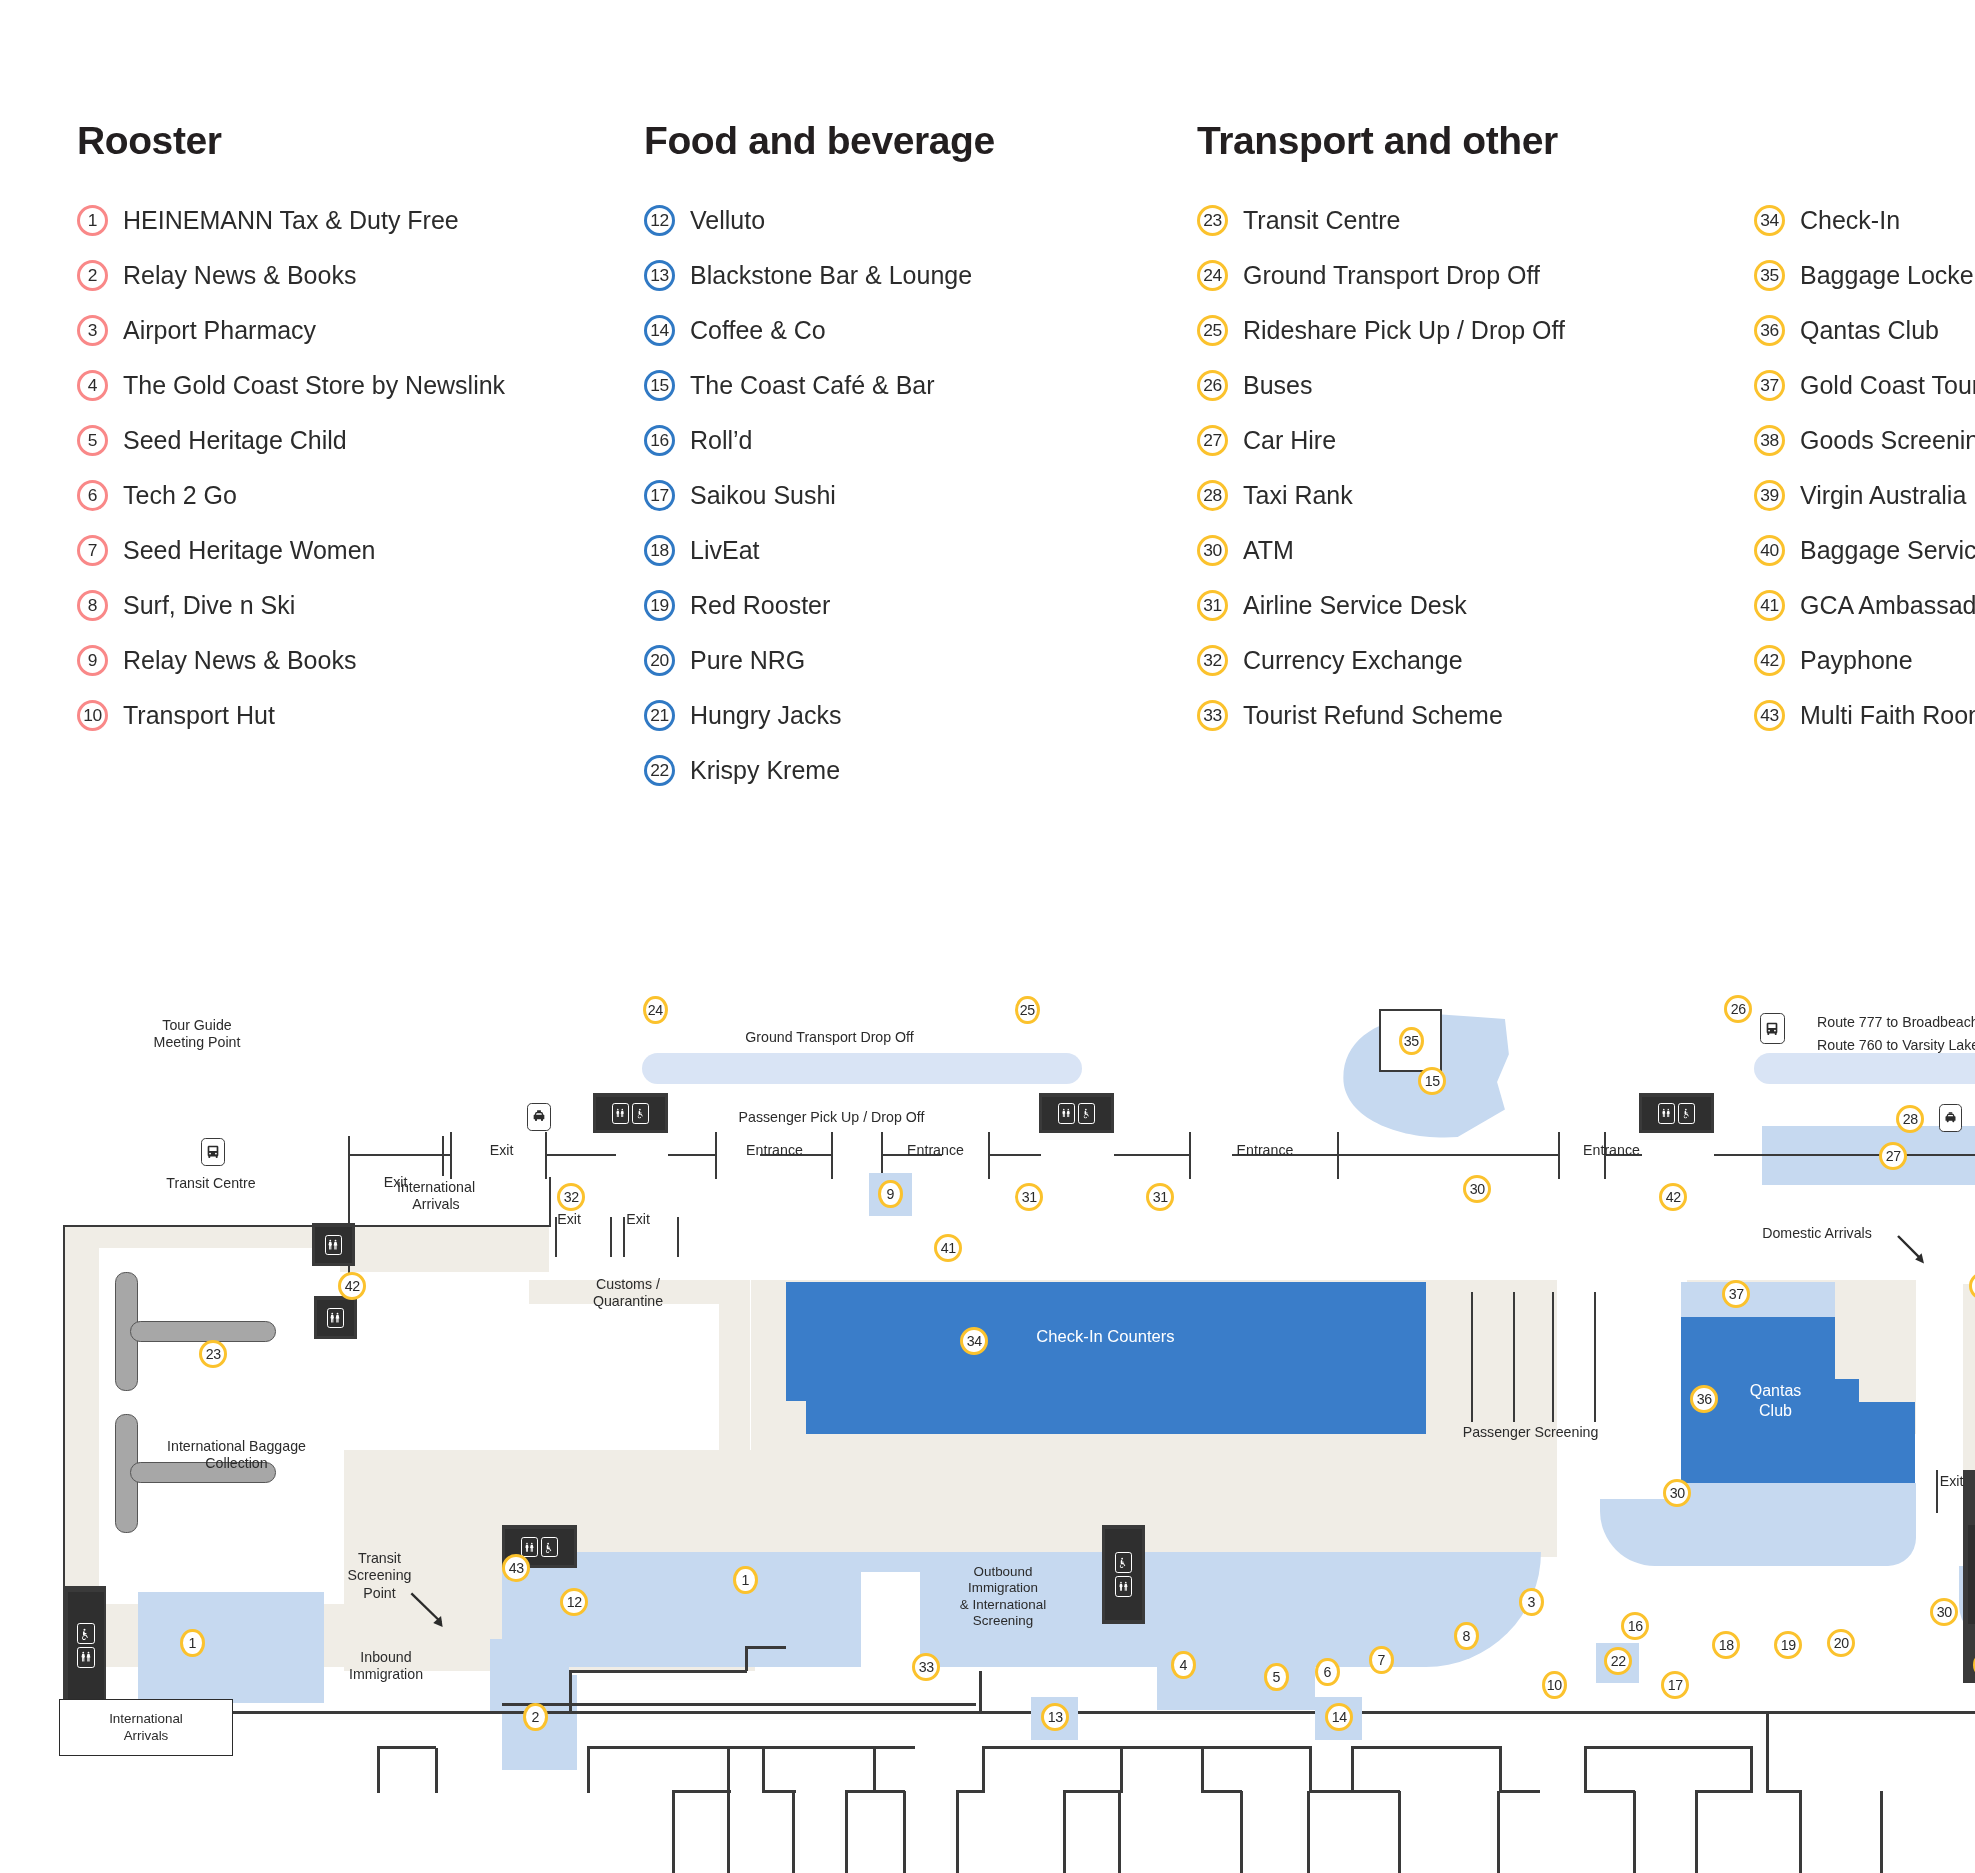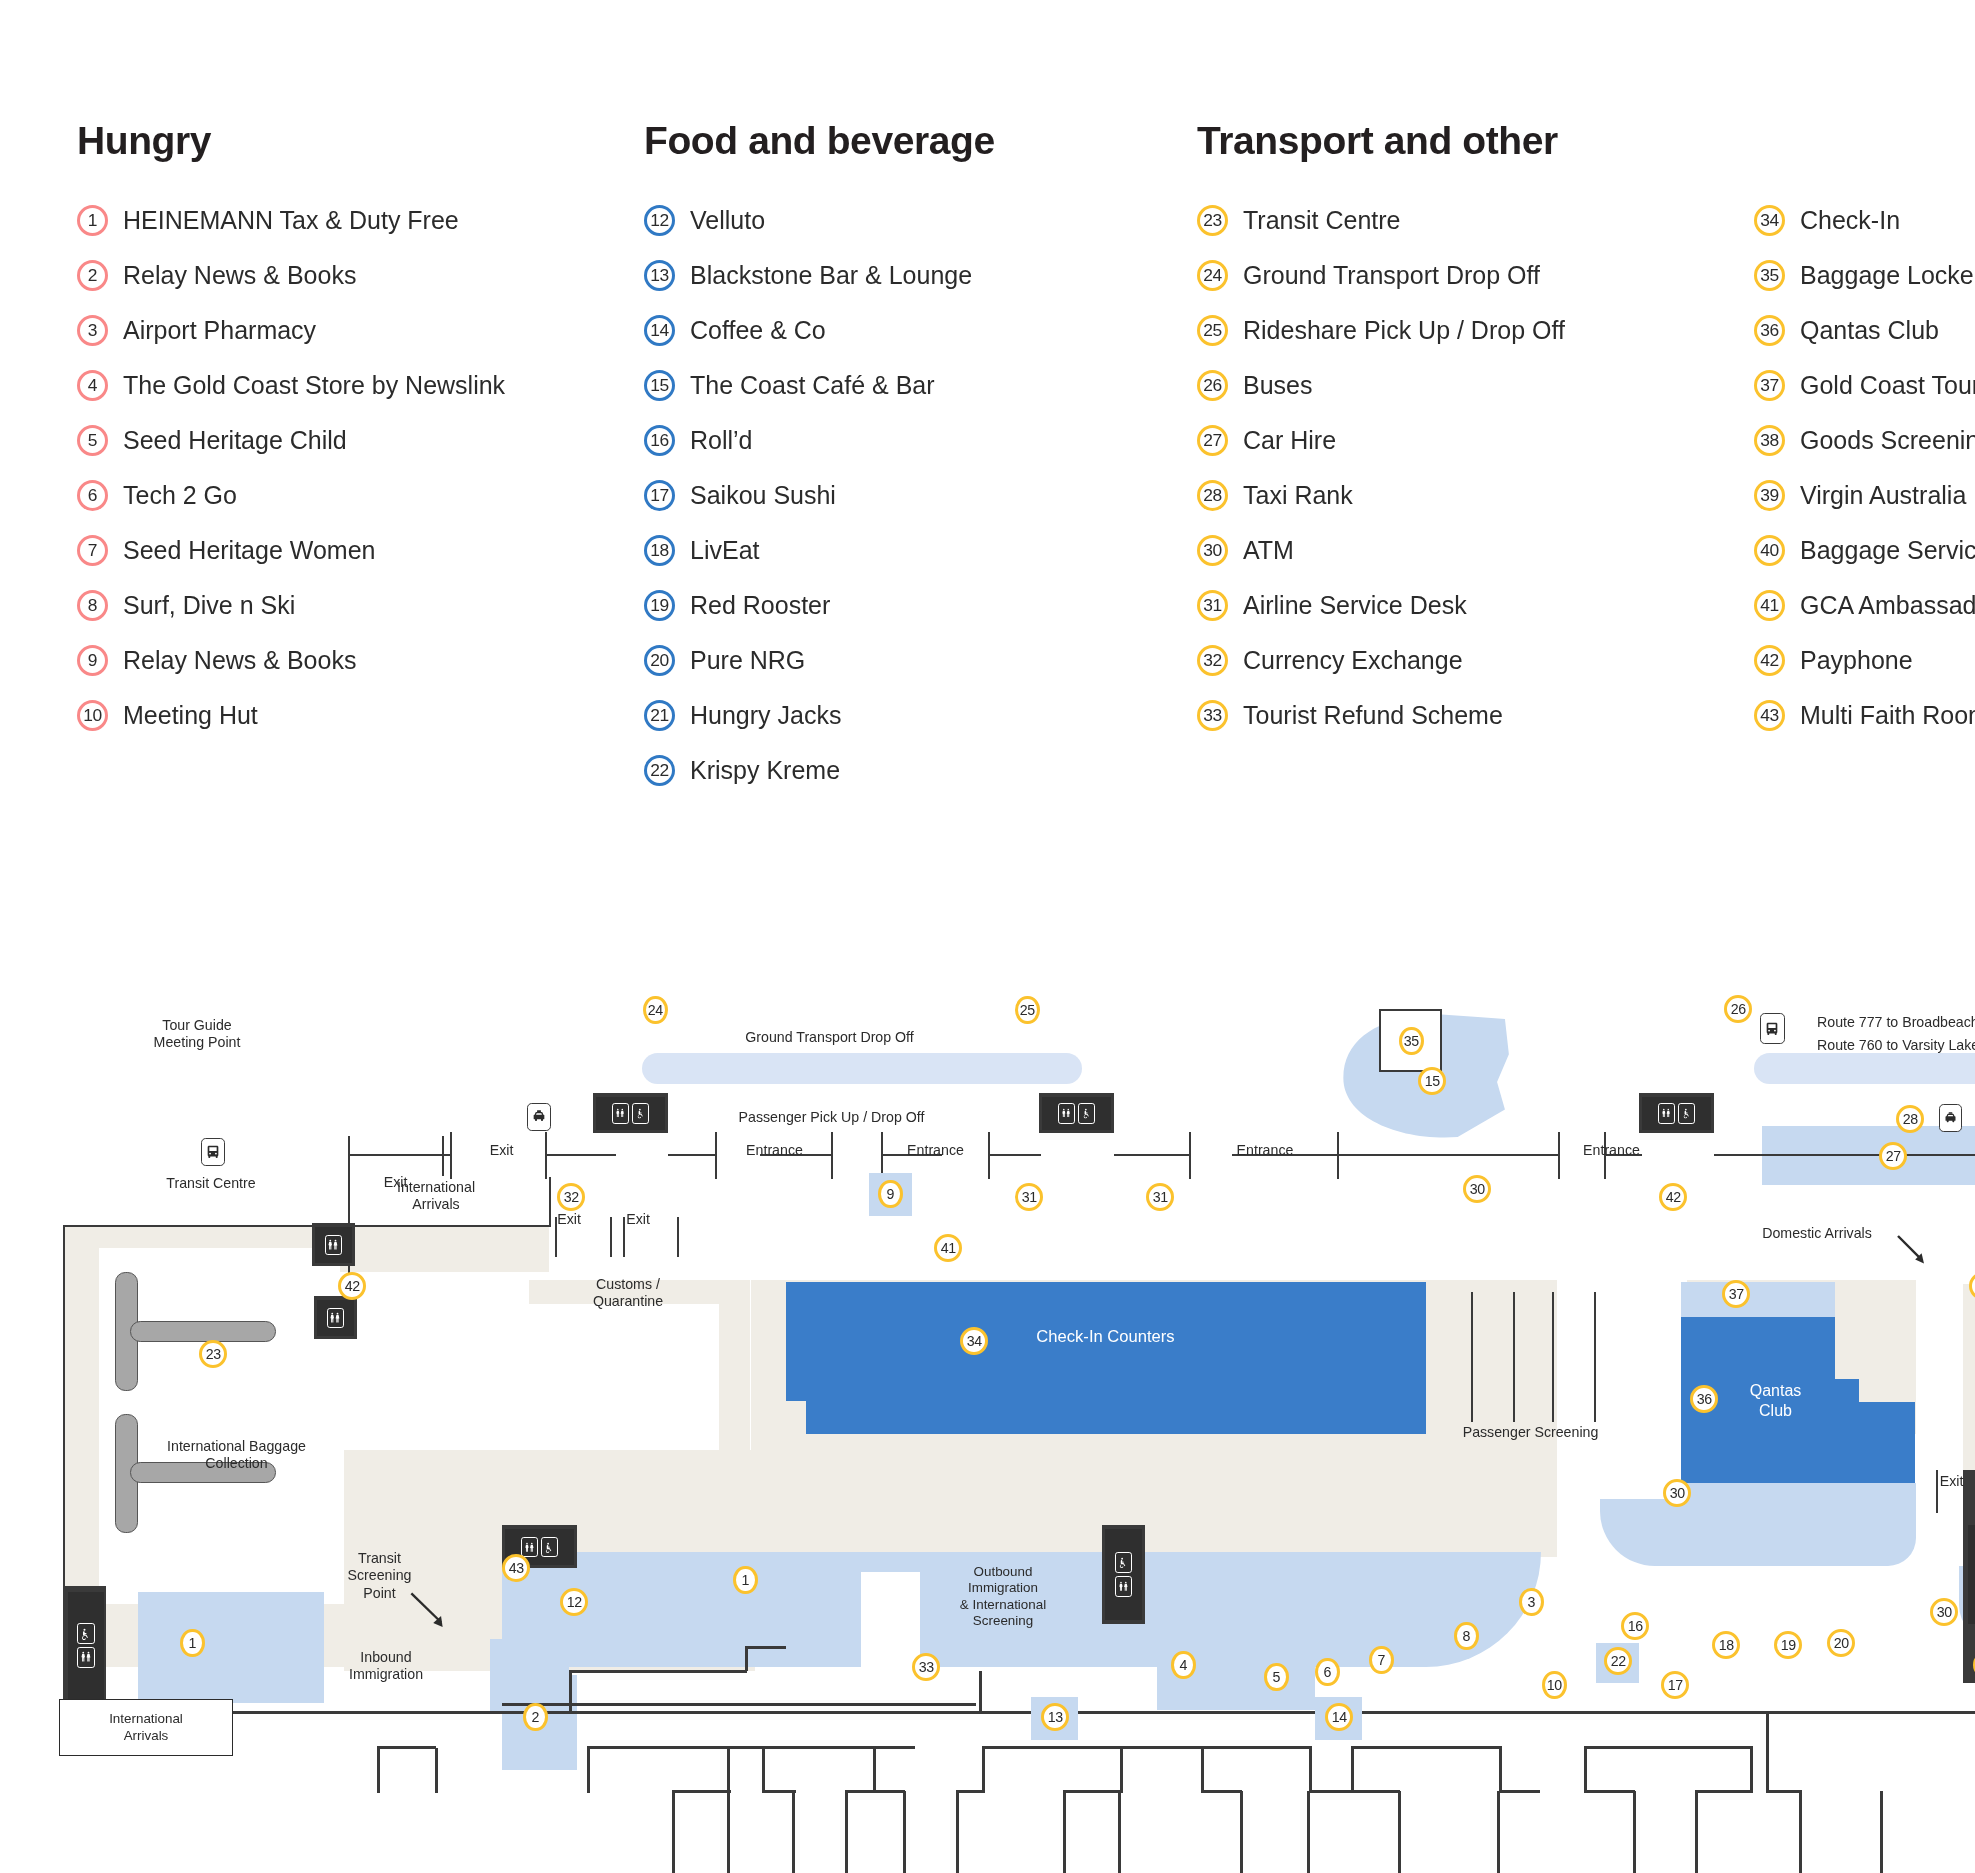--- a/index.html
+++ b/index.html
@@ -104,21 +104,21 @@
   .arrow { position: absolute; z-index: 26; }
 </style>
 </head>
 <body>
 
 <div id="root">
 
   <div class="legend">
 
     <div class="legend-col col-retail">
-      <div class="legend-title">Hungry</div>
+      <div class="legend-title">Rooster</div>
       <ul class="legend-list">
         <li class="legend-item">
             <span class="badge retail">1</span>
             <span class="legend-label">HEINEMANN Tax &amp; Duty Free</span>
           </li>
         <li class="legend-item">
             <span class="badge retail">2</span>
             <span class="legend-label">Relay News &amp; Books</span>
           </li>
         <li class="legend-item">
@@ -144,21 +144,21 @@
         <li class="legend-item">
             <span class="badge retail">8</span>
             <span class="legend-label">Surf, Dive n Ski</span>
           </li>
         <li class="legend-item">
             <span class="badge retail">9</span>
             <span class="legend-label">Relay News &amp; Books</span>
           </li>
         <li class="legend-item">
             <span class="badge retail">10</span>
-            <span class="legend-label">Meeting Hut</span>
+            <span class="legend-label">Transport Hut</span>
           </li>
       </ul>
     </div>
 
     <div class="legend-col col-food">
       <div class="legend-title">Food and beverage</div>
       <ul class="legend-list">
         <li class="legend-item">
             <span class="badge food">12</span>
             <span class="legend-label">Velluto</span>

